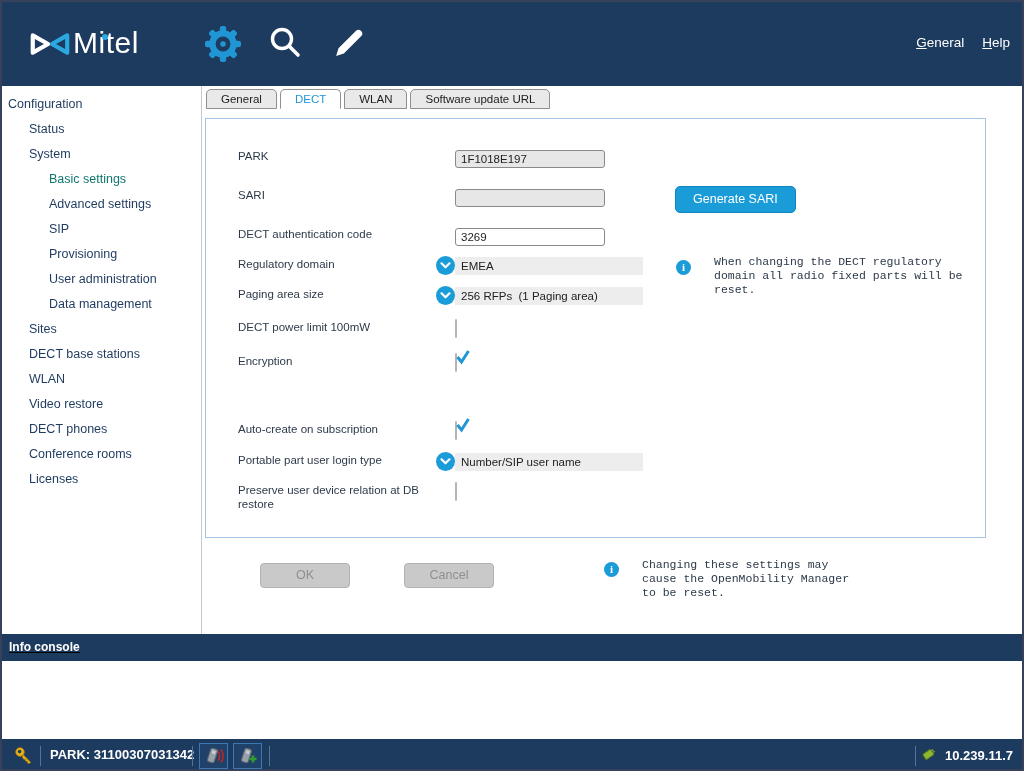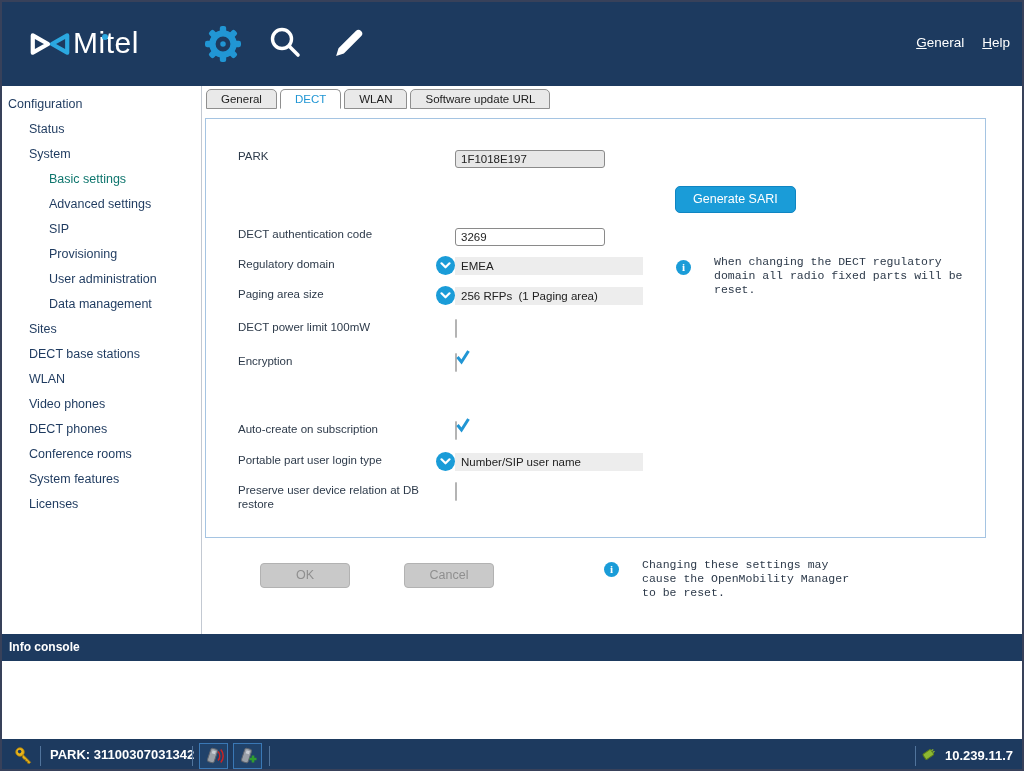--- a/index.html
+++ b/index.html
@@ -72,21 +72,21 @@
 
   .btn-gray { position:absolute; width:90px; height:25px; background:#c9c9c9;
               border:1px solid #b2b2b2; border-radius:4px; color:#8f8f8f; font-size:12.5px;
               text-align:center; line-height:23px; cursor:default; }
   .btn-ok { left:57px; top:477px; }
   .btn-cancel { left:201px; top:477px; }
   .note-foot { left:401px; top:472px; width:262px; }
   .note-foot .note-ico { margin-top:4px; }
 
   
-  .iconsole-bar { position:absolute; top:632px; left:0; right:0; height:27px; background:#1d3a5f; }
+  .iconsole-bar { position:absolute; top:632px; left:0; right:0; height:27px; background:#1d3a5f;text-decoration:underline; }
   .iconsole-title { padding-left:7px; line-height:27px; font-size:12px; font-weight:bold; color:#fff; }
   .iconsole-body { position:absolute; top:659px; left:0; right:0; height:78px; background:#fff; }
 
   
   .statusbar { position:absolute; top:737px; left:0; right:0; bottom:0; background:#1d3a5f; }
   .sb-sep { position:absolute; top:7px; width:1px; height:20px; background:#51749c; }
   .sb-key { position:absolute; left:12px; top:7px; }
   .sb-park { position:absolute; left:48px; top:0; line-height:32px; font-size:13px; font-weight:bold; color:#fff; }
   .sb-btn { position:absolute; top:4px; width:29px; height:26px; background:#20426a;
             border:1px solid #3a78b5; display:flex; align-items:center; justify-content:center; cursor:pointer; }
@@ -148,42 +148,45 @@
     <div class="side-item lvl1">System</div>
     <div class="side-item lvl2 active">Basic settings</div>
     <div class="side-item lvl2">Advanced settings</div>
     <div class="side-item lvl2">SIP</div>
     <div class="side-item lvl2">Provisioning</div>
     <div class="side-item lvl2">User administration</div>
     <div class="side-item lvl2">Data management</div>
     <div class="side-item lvl1">Sites</div>
     <div class="side-item lvl1">DECT base stations</div>
     <div class="side-item lvl1">WLAN</div>
-    <div class="side-item lvl1">Video phones</div>
+    <div class="side-item lvl1">Video restore</div>
     <div class="side-item lvl1">DECT phones</div>
     <div class="side-item lvl1">Conference rooms</div>
-    <div class="side-item lvl1">System features</div>
     <div class="side-item lvl1">Licenses</div>
   </div>
 
   <div class="main">
     <div class="tabs">
       <div class="tab">General</div>
       <div class="tab active">DECT</div>
       <div class="tab">WLAN</div>
       <div class="tab">Software update URL</div>
     </div>
 
     <div class="panel">
 
       <div class="row" style="top:30px">
         <span class="lbl">PARK</span>
         <span class="ctl"><input class="textfield" readonly="" value="1F1018E197" data-disabled="true" style=""></span>
       </div>
 
+      <div class="row" style="top:69px">
+        <span class="lbl">SARI</span>
+        <span class="ctl"><input class="textfield" readonly="" value="" data-disabled="true" style=""></span>
+      </div>
       <button class="gen-btn">Generate SARI</button>
 
       <div class="row" style="top:108px">
         <span class="lbl">DECT authentication code</span>
         <span class="ctl"><input class="textfield" value="3269" data-disabled="false" style=""></span>
       </div>
 
       <div class="row" style="top:138px">
         <span class="lbl">Regulatory domain</span>
         <span class="ctl">

